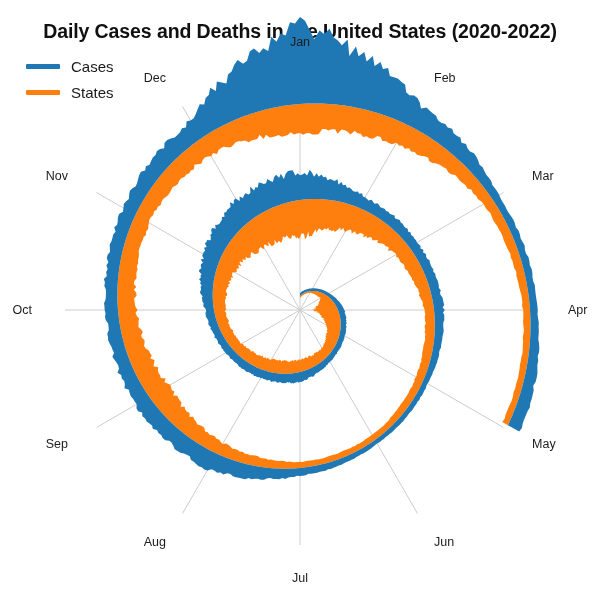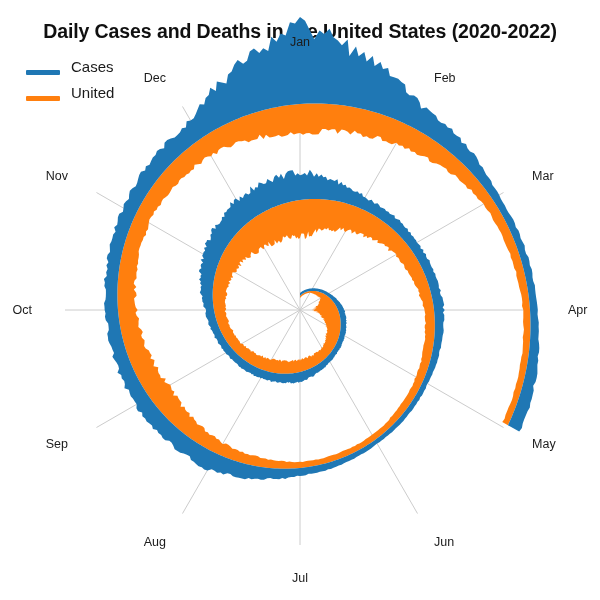--- a/index.html
+++ b/index.html
@@ -33,21 +33,21 @@
   .legend {
     position: absolute;
     left: 26px;
     top: 58px;
     display: flex;
     flex-direction: column;
     gap: 9px;
   }
   .legend-row {
     display: flex;
-    align-items: flex-end;
+    align-items: center;
     gap: 11px;
   }
   .legend-swatch {
     width: 34px;
     height: 5px;
     border-radius: 1px;
     display: block;
   }
   .legend-label {
     font-size: 15px;
@@ -71,21 +71,21 @@
 
   <div class="chart-title">Daily Cases and Deaths in the United States (2020-2022)</div>
 
   <div class="legend">
     <div class="legend-row">
       <span class="legend-swatch" style="background: rgb(31, 119, 180);"></span>
       <span class="legend-label">Cases</span>
     </div>
     <div class="legend-row">
       <span class="legend-swatch" style="background: rgb(255, 127, 14);"></span>
-      <span class="legend-label">United</span>
+      <span class="legend-label">States</span>
     </div>
   </div>
 
   <svg class="spiral" width="600" height="600" viewBox="0 0 600 600">
     <g>
         <line x1="300" y1="310" x2="300" y2="75" stroke="#cccccc" stroke-width="1"></line>
         <line x1="300" y1="310" x2="417.5" y2="106.4840301106569" stroke="#cccccc" stroke-width="1"></line>
         <line x1="300" y1="310" x2="503.51596988934307" y2="192.5" stroke="#cccccc" stroke-width="1"></line>
         <line x1="300" y1="310" x2="535" y2="310" stroke="#cccccc" stroke-width="1"></line>
         <line x1="300" y1="310" x2="503.51596988934307" y2="427.49999999999994" stroke="#cccccc" stroke-width="1"></line>

